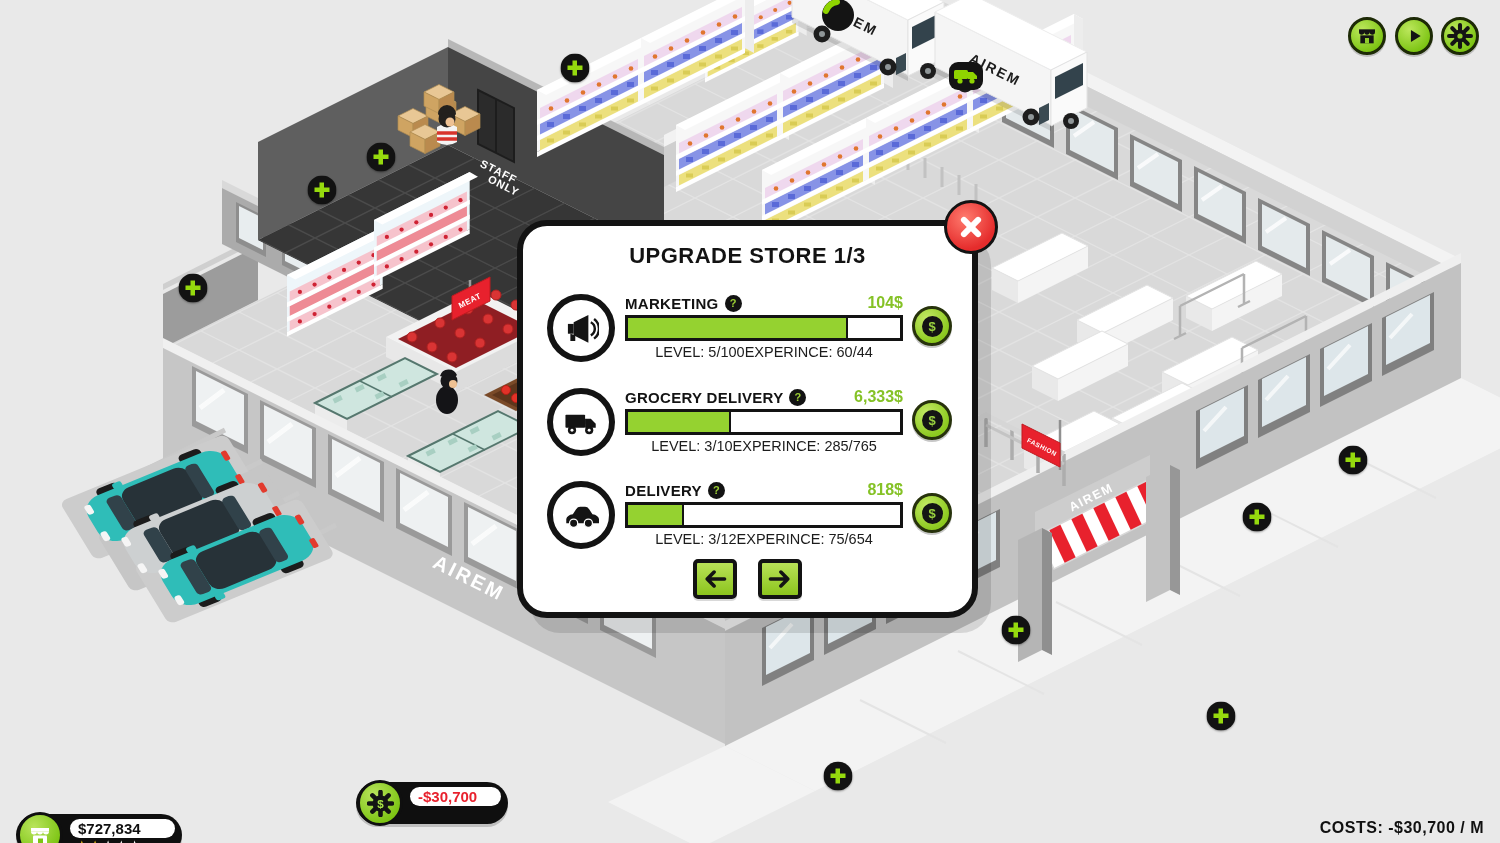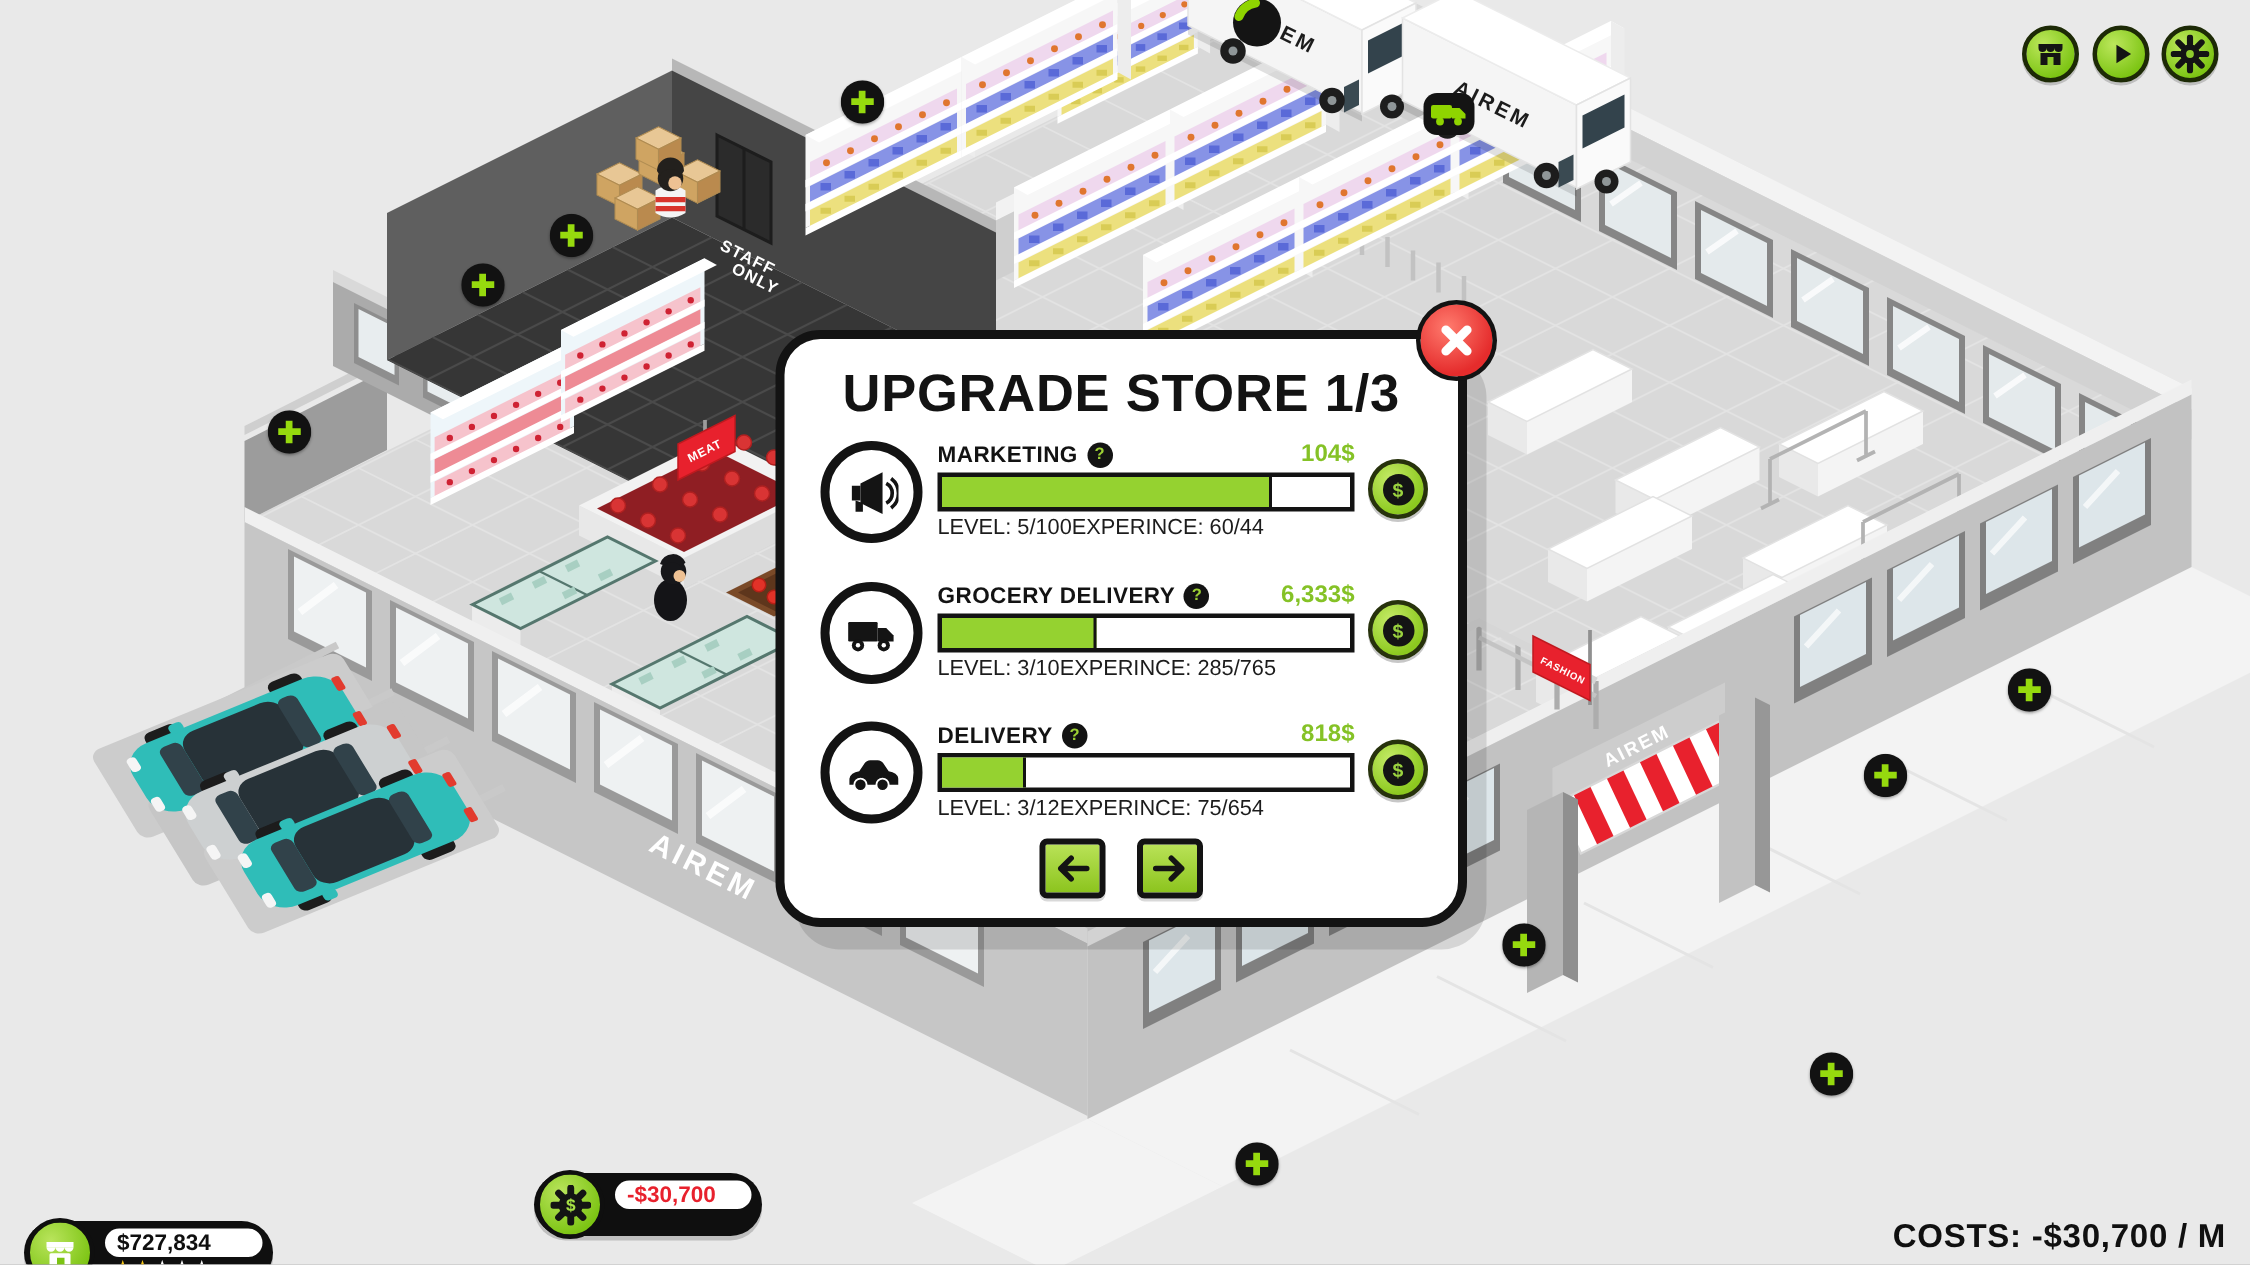--- a/index.html
+++ b/index.html
@@ -16,35 +16,35 @@
     box-shadow:0 1px 2px rgba(0,0,0,.35);cursor:pointer;}
   
   .tb{position:absolute;top:17px;width:38px;height:38px;border-radius:50%;
       background:radial-gradient(circle at 35% 30%,#bce75c,#7cc413 75%);
       border:3px solid #1d2a06;box-shadow:0 2px 0 rgba(0,0,0,.18);
       display:flex;align-items:center;justify-content:center;cursor:pointer;box-sizing:border-box;}
   
   #modal{position:absolute;left:517px;top:220px;width:461px;height:398px;background:#fff;
          border:6px solid #131313;border-radius:30px;box-sizing:border-box;
          box-shadow:13px 15px 0 rgba(0,0,0,.12);}
-  #modal .title{text-align:center;margin-top:17px;font-size:35px;font-weight:900;color:#131313;
+  #modal .title{text-align:center;margin-top:17px;font-size:22px;font-weight:900;color:#131313;
                 letter-spacing:.5px;}
   .urow{position:absolute;left:24px;right:20px;display:flex;}
   .urow.r0{top:66px}.urow.r1{top:160px}.urow.r2{top:253px}
   .ic{width:56px;height:56px;border:6px solid #131313;border-radius:50%;flex:0 0 auto;
       display:flex;align-items:center;justify-content:center;background:#fff;margin-top:2px;}
   .uc{flex:1 1 auto;margin-left:10px;min-width:0;}
   .uhead{display:flex;align-items:flex-end;height:20px;}
   .uname{font-size:15px;font-weight:900;color:#131313;letter-spacing:.3px;white-space:nowrap;}
   .help{width:17px;height:17px;border-radius:50%;background:#131313;color:#9ccf34;font-size:11px;
         font-weight:900;text-align:center;line-height:17px;margin-left:6px;cursor:pointer;flex:0 0 auto;}
   .uprice{margin-left:auto;font-size:16px;font-weight:900;color:#85c226;white-space:nowrap;}
   .bar{margin-top:3px;height:20px;border:3px solid #131313;background:#fff;position:relative;}
   .fill{position:absolute;left:0;top:0;bottom:0;background:#95d230;border-right:2.5px solid #131313;}
-  .usub{display:flex;justify-content:flex-start;margin-top:3px;font-size:14.5px;color:#1c1c1c;}
+  .usub{display:flex;justify-content:center;margin-top:3px;font-size:14.5px;color:#1c1c1c;}
   .coin{flex:0 0 auto;width:40px;height:40px;border-radius:50%;margin-left:9px;margin-top:14px;
         background:radial-gradient(circle at 35% 30%,#c4ea66,#8cc91f 72%);border:3px solid #27320c;
         box-shadow:0 2px 0 rgba(0,0,0,.22);display:flex;align-items:center;justify-content:center;
         cursor:pointer;box-sizing:border-box;}
   .coin-in{width:21px;height:21px;border-radius:50%;background:#141414;color:#9ad23f;font-size:13px;
            font-weight:900;display:flex;align-items:center;justify-content:center;}
   #navrow{position:absolute;left:0;right:0;bottom:13px;display:flex;justify-content:center;gap:21px;}
   .nav{width:44px;height:40px;background:linear-gradient(#b9e257,#8cc41e);border:4px solid #131313;
        border-radius:5px;display:flex;align-items:center;justify-content:center;cursor:pointer;
        box-sizing:border-box;box-shadow:0 2px 0 rgba(0,0,0,.15);}
@@ -59,21 +59,21 @@
         box-shadow:0 3px 0 rgba(0,0,0,.18);}
   .pill .picon{position:absolute;left:1px;top:50%;transform:translateY(-50%);width:46px;height:46px;
         border-radius:50%;background:radial-gradient(circle at 35% 30%,#b9e45c,#7cc413 75%);
         border:3px solid #0f0f0f;box-sizing:border-box;display:flex;align-items:center;justify-content:center;}
   .pill .band{position:absolute;left:54px;right:7px;top:5px;height:19px;background:#fff;border-radius:10px;}
   .pill .pval{position:absolute;left:62px;top:6px;font-size:15px;font-weight:900;color:#0f0f0f;white-space:nowrap;}
   .pill .pval.neg{color:#e8212d;}
   #stars{position:absolute;left:60px;top:23px;line-height:16px;}
   .st{color:#fff;font-size:13px;letter-spacing:1.5px;}
   .st.gold{color:#f6c518;}
-  #footer-costs{position:absolute;right:16px;bottom:6px;font-size:22px;font-weight:900;color:#101010;
+  #footer-costs{position:absolute;right:16px;bottom:6px;font-size:16px;font-weight:900;color:#101010;
         letter-spacing:.5px;}
 </style>
 </head>
 <body>
 
 <div id="stage">
 
 <svg id="scene-svg" width="1500" height="843" viewBox="0 0 1500 843">
   <defs>
     <clipPath id="floorClip">

